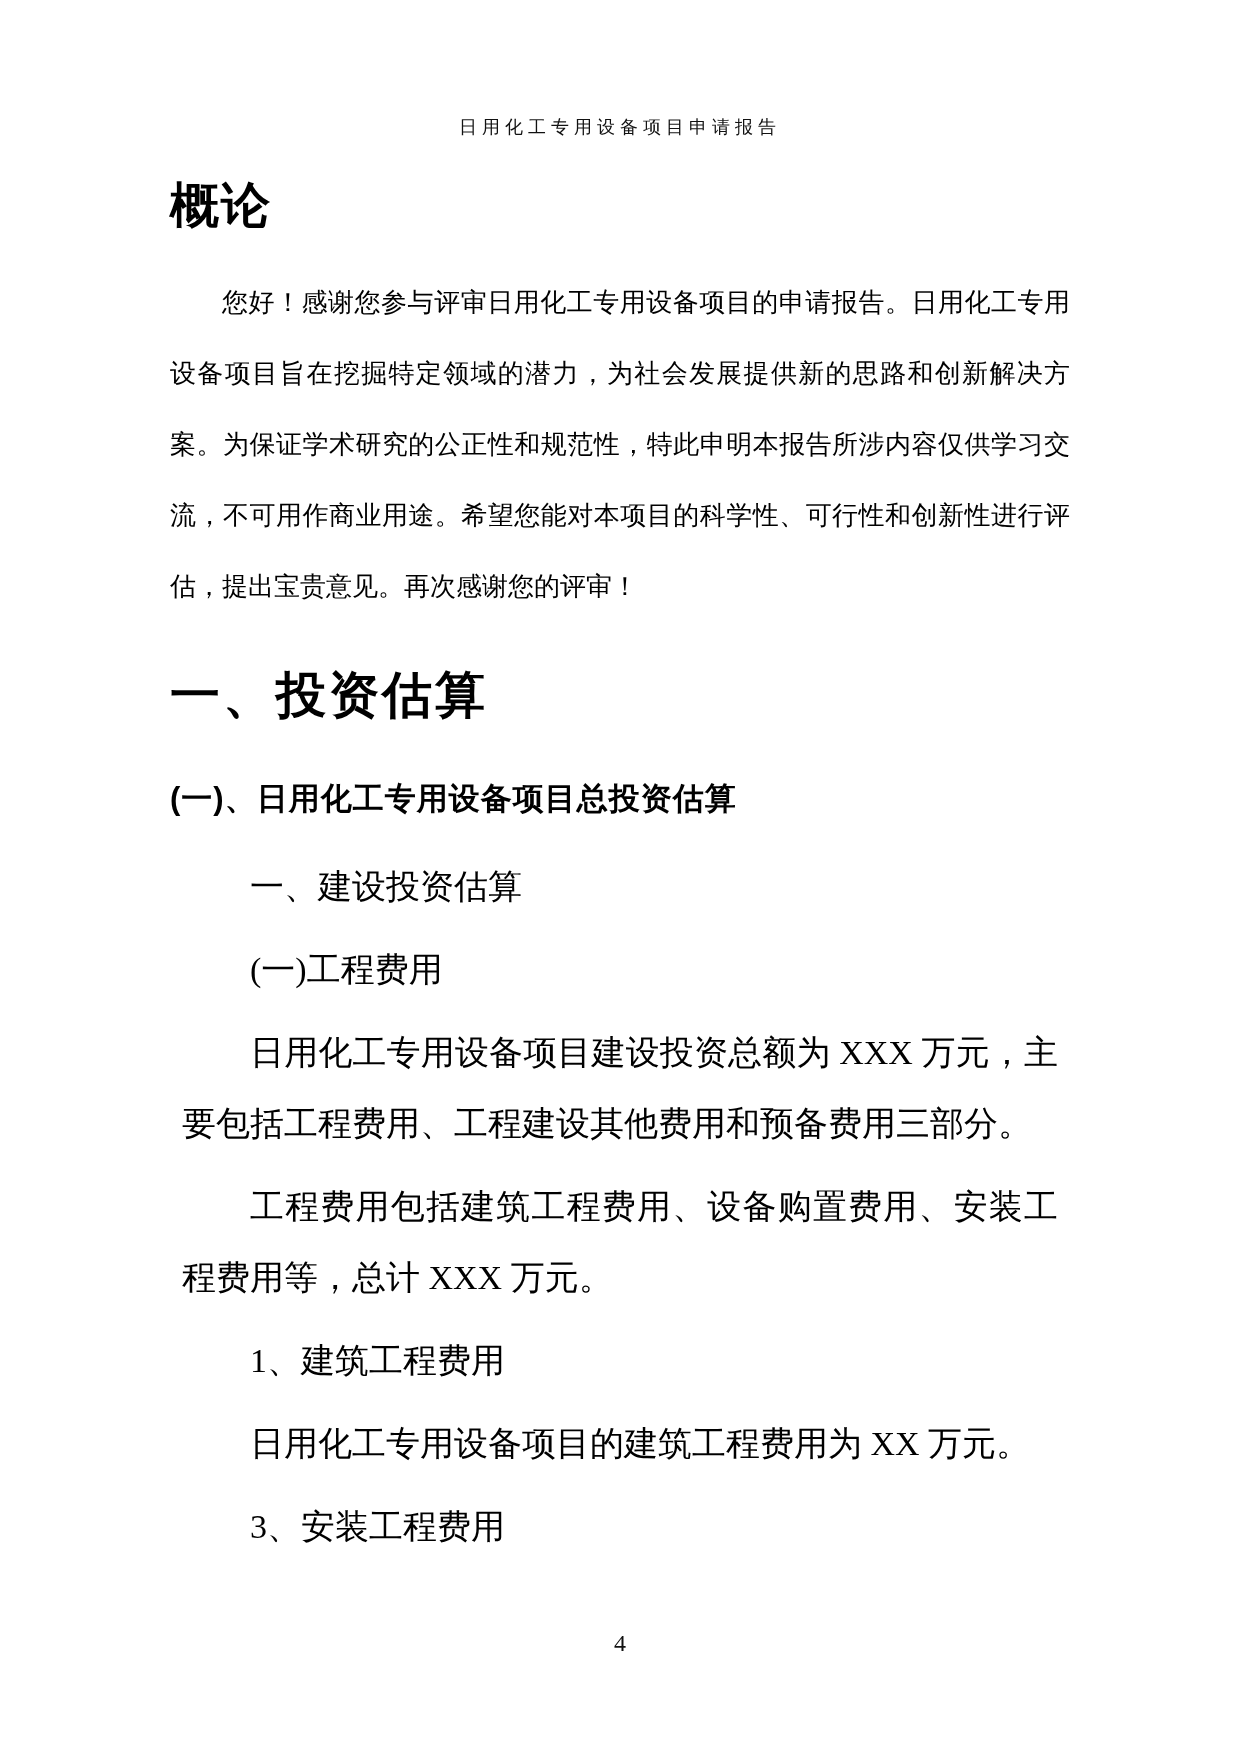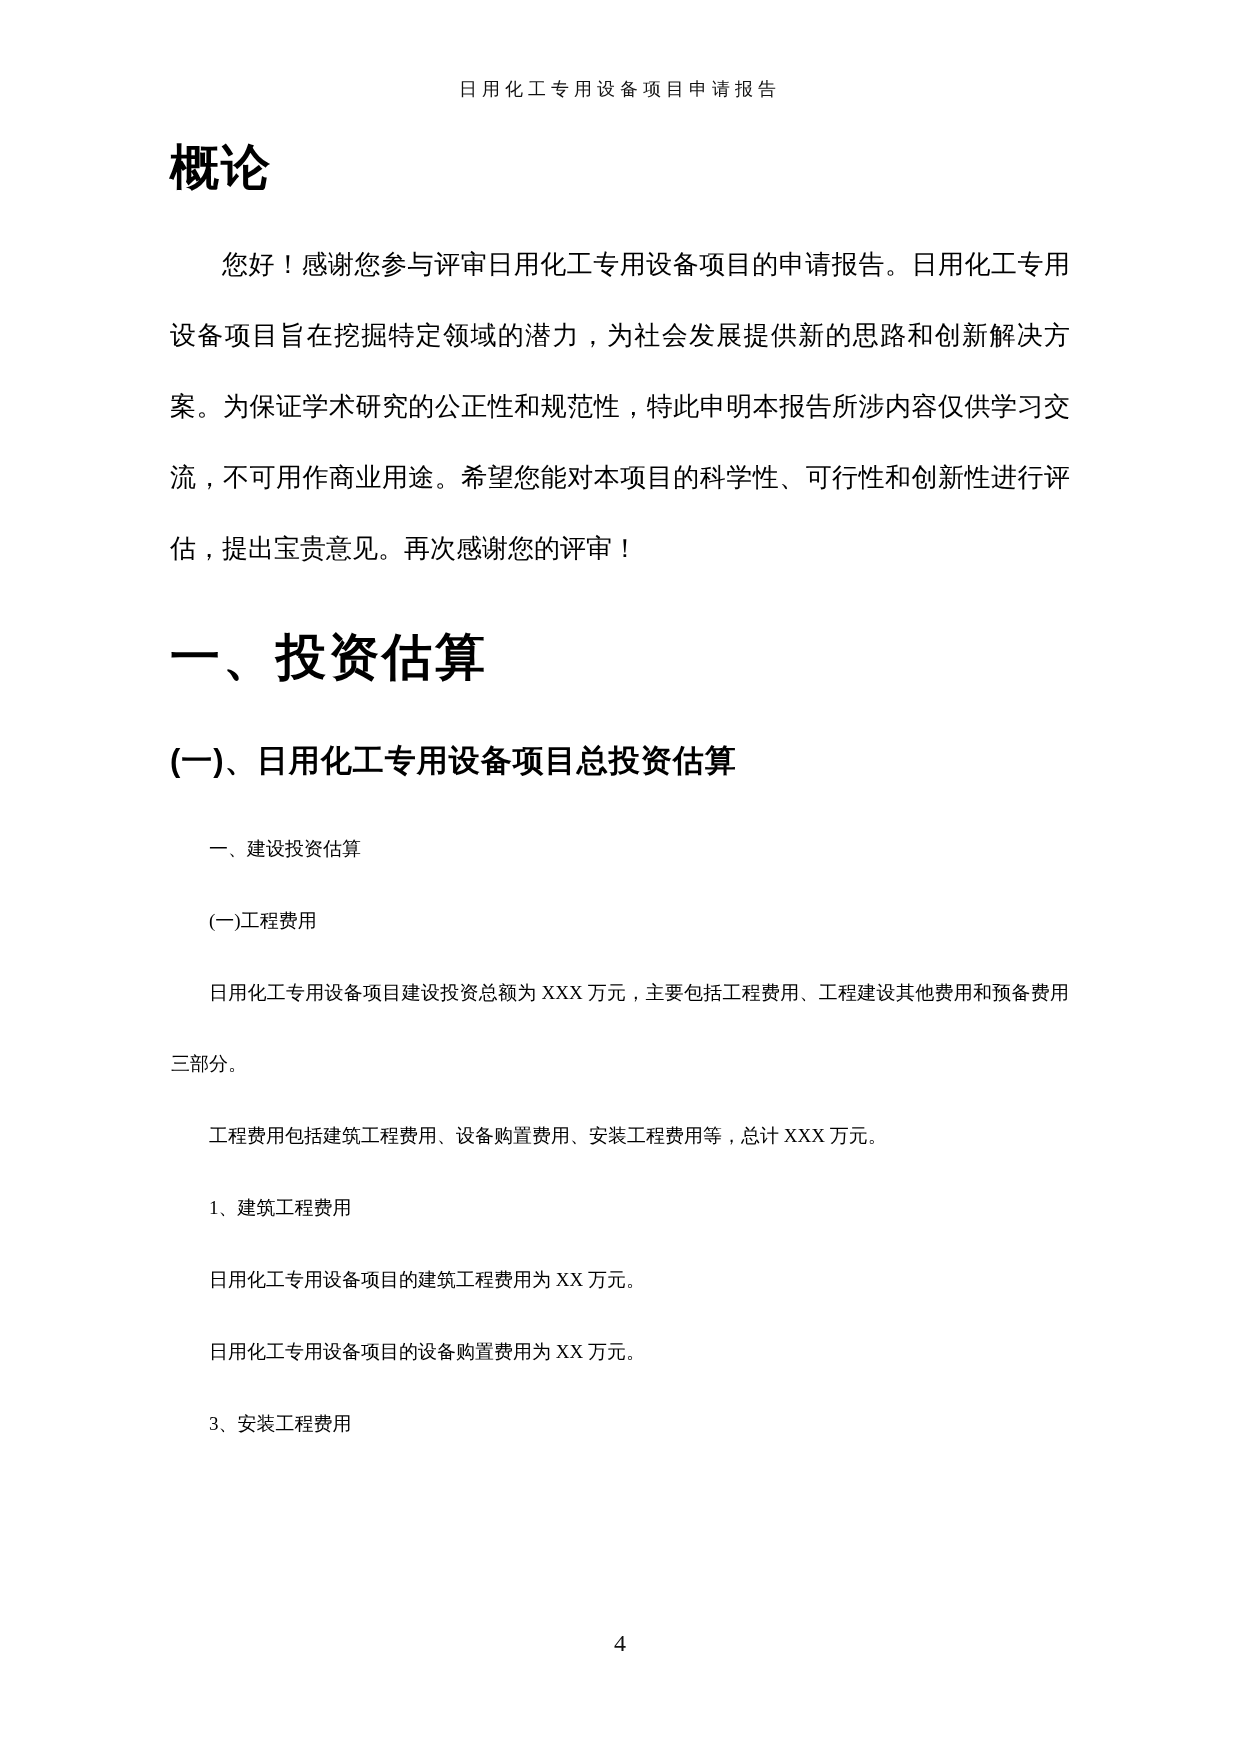--- a/index.html
+++ b/index.html
@@ -7,21 +7,21 @@
 
   .page {
     position: relative;
     width: 1240px;
     height: 1753px;
     margin: 0 auto;
     background: #ffffff;
     color: #000000;
     font-family: "Liberation Serif", "DejaVu Serif", serif;
     overflow: hidden;
-    padding: 76px 170px 0 170px;
+    padding: 114px 170px 0 170px;
   }
 
   .doc-header {
     text-align: center;
     font-size: 18px;
     letter-spacing: 5px;
     color: #111111;
     line-height: 26px;
   }
 
@@ -61,22 +61,22 @@
     font-size: 31px;
     line-height: 42px;
     letter-spacing: 1px;
   }
 
   .body-paragraphs {
     margin-top: 26px;
   }
 
   .body-paragraphs p {
-    margin: 1px;
-    font-size: 19px;
+    margin: 12px;
+    font-size: 34px;
     line-height: 71px;
     text-align: justify;
     text-justify: inter-ideograph;
     text-indent: 2em;
     word-break: break-all;
   }
 
   .page-number {
     position: absolute;
     left: 0;
@@ -102,19 +102,18 @@
 
   <h3 class="subsection-heading">(一)、日用化工专用设备项目总投资估算</h3>
 
   <div class="body-paragraphs">
     <p>一、建设投资估算</p>
     <p>(一)工程费用</p>
     <p>日用化工专用设备项目建设投资总额为 XXX 万元，主要包括工程费用、工程建设其他费用和预备费用三部分。</p>
     <p>工程费用包括建筑工程费用、设备购置费用、安装工程费用等，总计 XXX 万元。</p>
     <p>1、建筑工程费用</p>
     <p>日用化工专用设备项目的建筑工程费用为 XX 万元。</p>
-    <p>日用化工专用设备项目的设备购置费用为 XX 万元。</p>
     <p>3、安装工程费用</p>
   </div>
 
   <div class="page-number">4</div>
 
 </div>
 
 </body></html>

